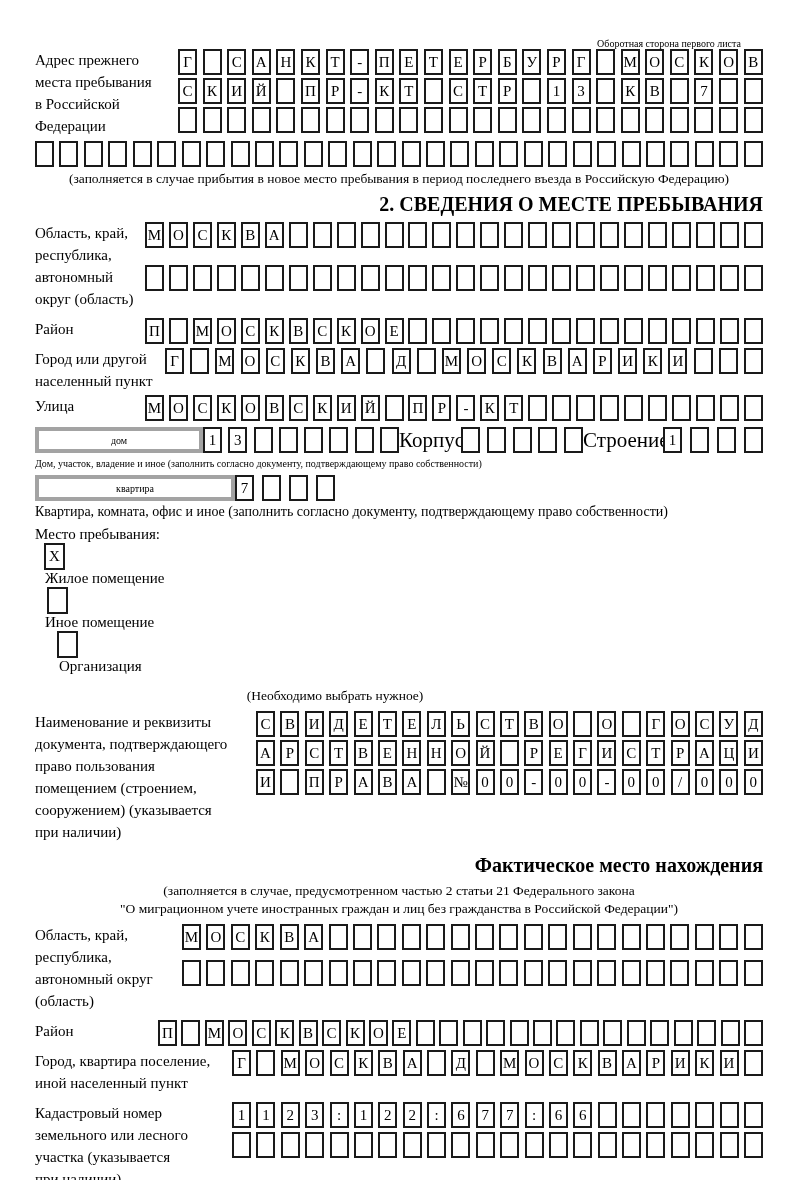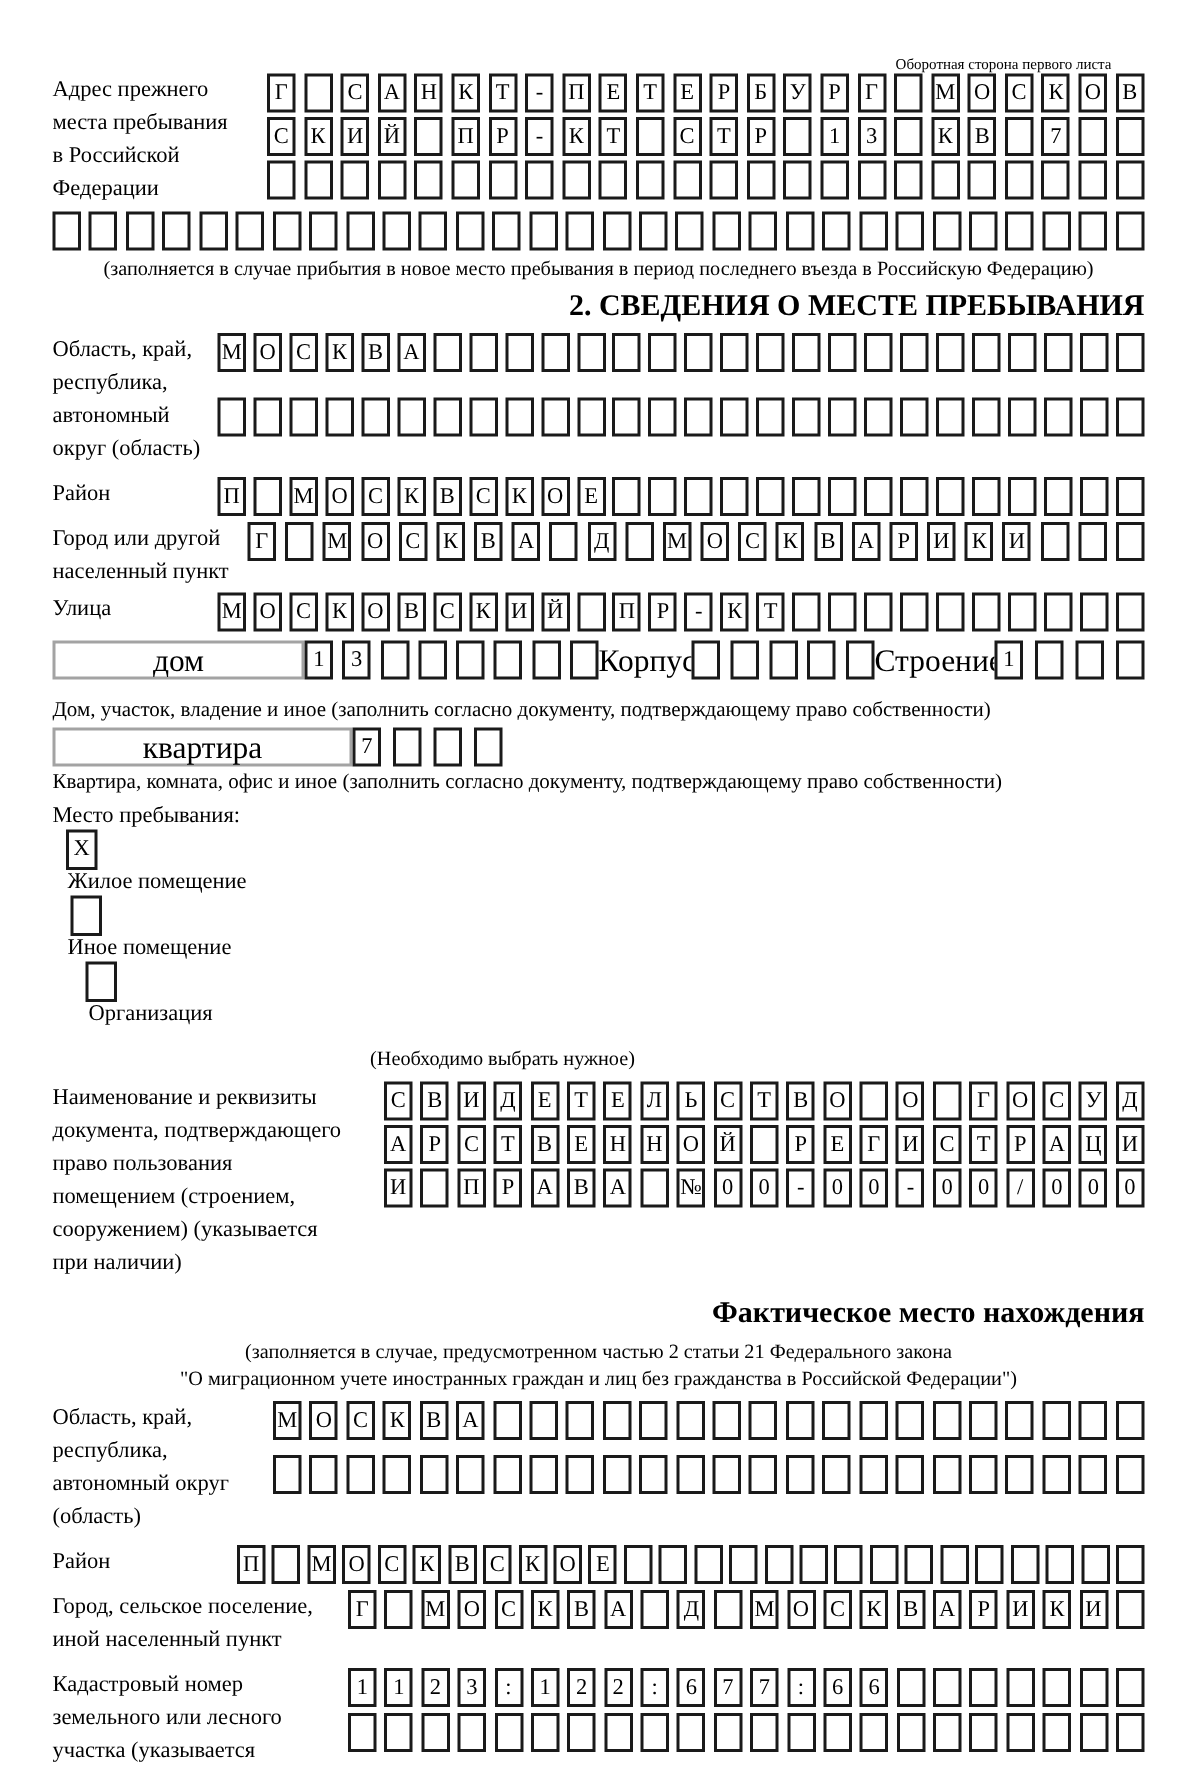--- a/index.html
+++ b/index.html
@@ -11,22 +11,22 @@
   .flabel{font-size:15px;line-height:22px;white-space:pre-line;flex-shrink:0;}
   .gcol{flex:1;min-width:0;}
   .grid{display:flex;justify-content:space-between;height:26px;}
   .gcol .grid + .grid{margin-top:3px;}
   .cell{box-sizing:border-box;width:19px;height:26px;border:2px solid #1a1a1a;
         display:inline-flex;align-items:center;justify-content:center;
         font-size:15px;background:#fff;}
   .note{font-size:13.5px;line-height:18px;}
   .center{text-align:center;}
   .title{font-size:20px;font-weight:bold;text-align:right;margin-top:5px;}
-  .wbox{box-sizing:border-box;border:2px solid #a3a3a3;height:26px;
-        display:flex;align-items:center;justify-content:center;font-size:21px;flex-shrink:0;}
+  .wbox{box-sizing:border-box;border:4px solid #a3a3a3;height:26px;
+        display:flex;align-items:center;justify-content:center;font-size:10px;flex-shrink:0;}
   .seglabel{font-size:21px;line-height:26px;text-align:center;flex-shrink:0;}
   .stayrow{display:flex;align-items:flex-start;font-size:15px;margin-top:5px;flex-direction:column;}
   .cbox{box-sizing:border-box;width:21px;height:27px;border:2px solid #1a1a1a;
         display:inline-flex;align-items:center;justify-content:center;
         font-size:15px;flex-shrink:0;}
   .stamp{box-sizing:border-box;border:2px solid #1a1a1a;width:363px;height:175px;
          margin-left:365px;margin-top:8px;background:#fff;}
 </style>
 </head>
 <body>
@@ -344,21 +344,21 @@
         <span class="cell"></span>
       </div>
     <div class="seglabel" style="width:80px">Строение</div>
     <div class="grid" style="width:100px">
         <span class="cell">1</span>
         <span class="cell"></span>
         <span class="cell"></span>
         <span class="cell"></span>
       </div>
   </div>
-  <div class="note" style="margin-top:12px;font-size:14px">Дом, участок, владение и иное (заполнить согласно документу, подтверждающему право собственности)</div>
+  <div class="note" style="margin-top:2px;font-size:10px">Дом, участок, владение и иное (заполнить согласно документу, подтверждающему право собственности)</div>
 
   <div class="frow" style="margin-top:2px">
     <div class="wbox" style="width:200px">квартира</div>
     <div class="grid" style="width:100px">
         <span class="cell">7</span>
         <span class="cell"></span>
         <span class="cell"></span>
         <span class="cell"></span>
       </div>
   </div>
@@ -548,21 +548,21 @@
           <span class="cell"></span>
           <span class="cell"></span>
           <span class="cell"></span>
           <span class="cell"></span>
           <span class="cell"></span>
         </div>
       </div>
   </div>
 
   <div class="frow" style="margin-top:4px">
-    <div class="flabel" style="width:197px">Город, сельское поселение,
+    <div class="flabel" style="width:197px">Город, квартира поселение,
 иной населенный пункт</div>
     <div class="gcol">
         <div class="grid">
           <span class="cell">Г</span>
           <span class="cell"></span>
           <span class="cell">М</span>
           <span class="cell">О</span>
           <span class="cell">С</span>
           <span class="cell">К</span>
           <span class="cell">В</span>

